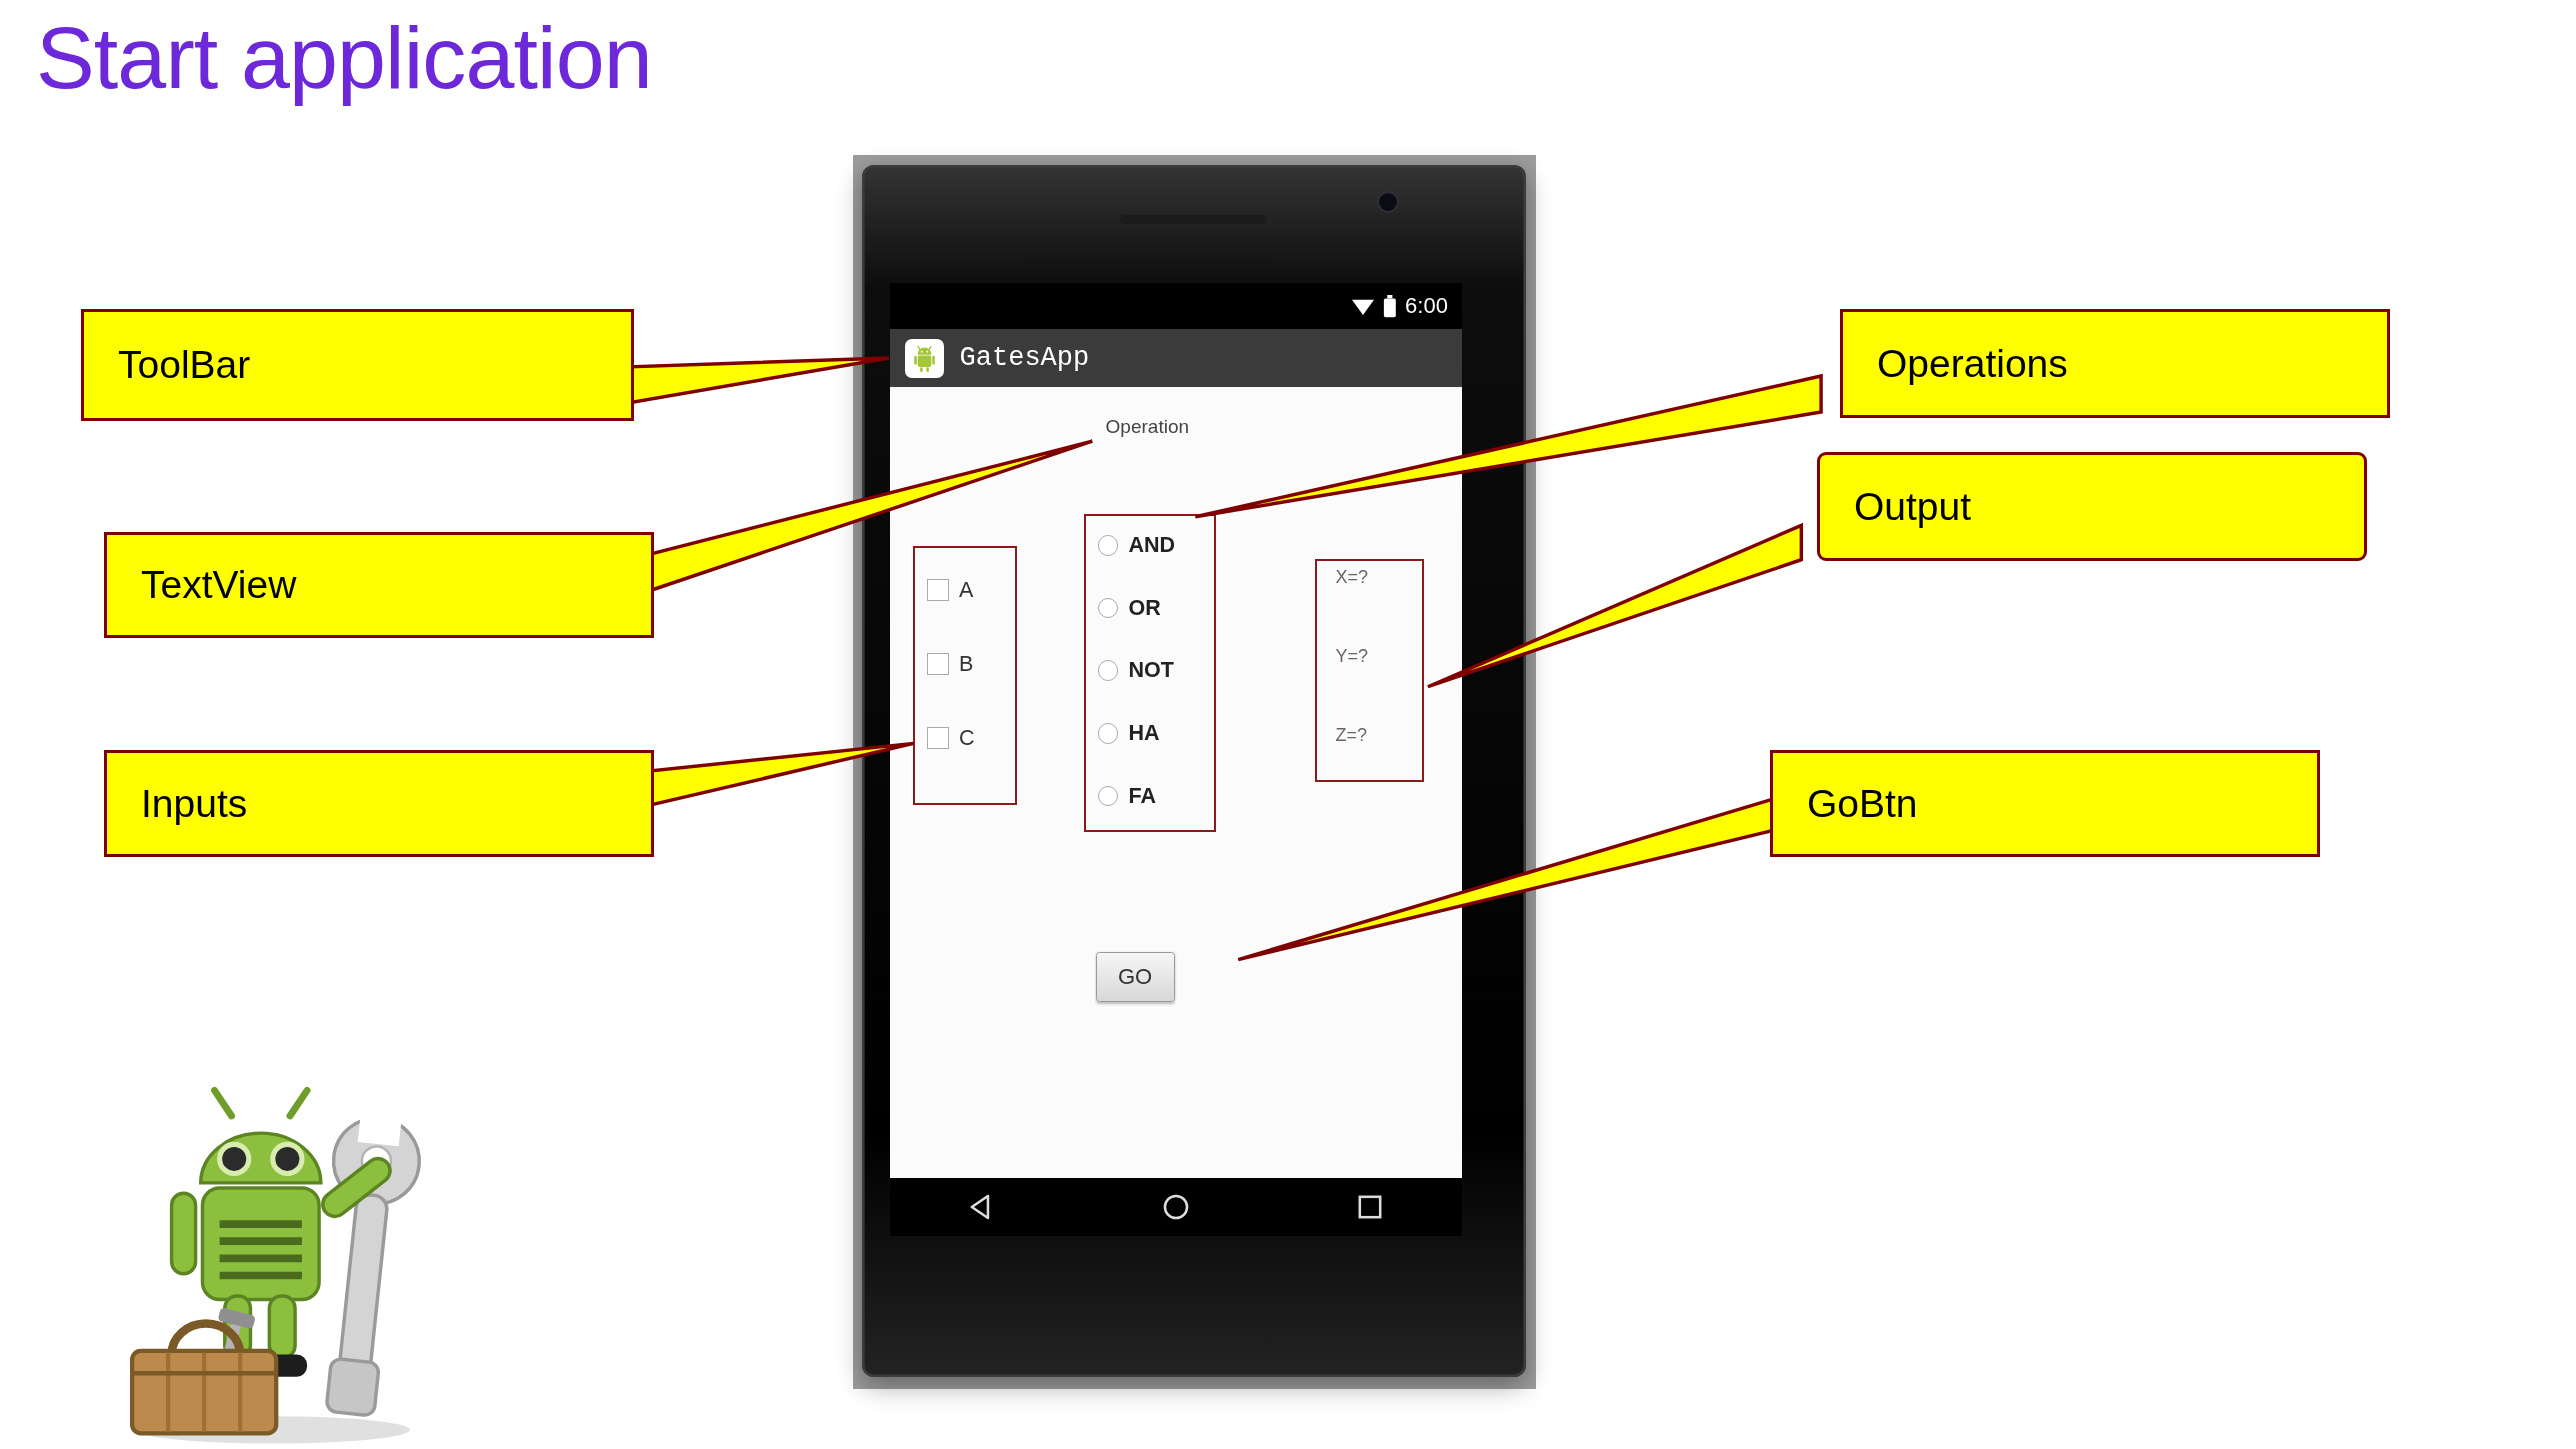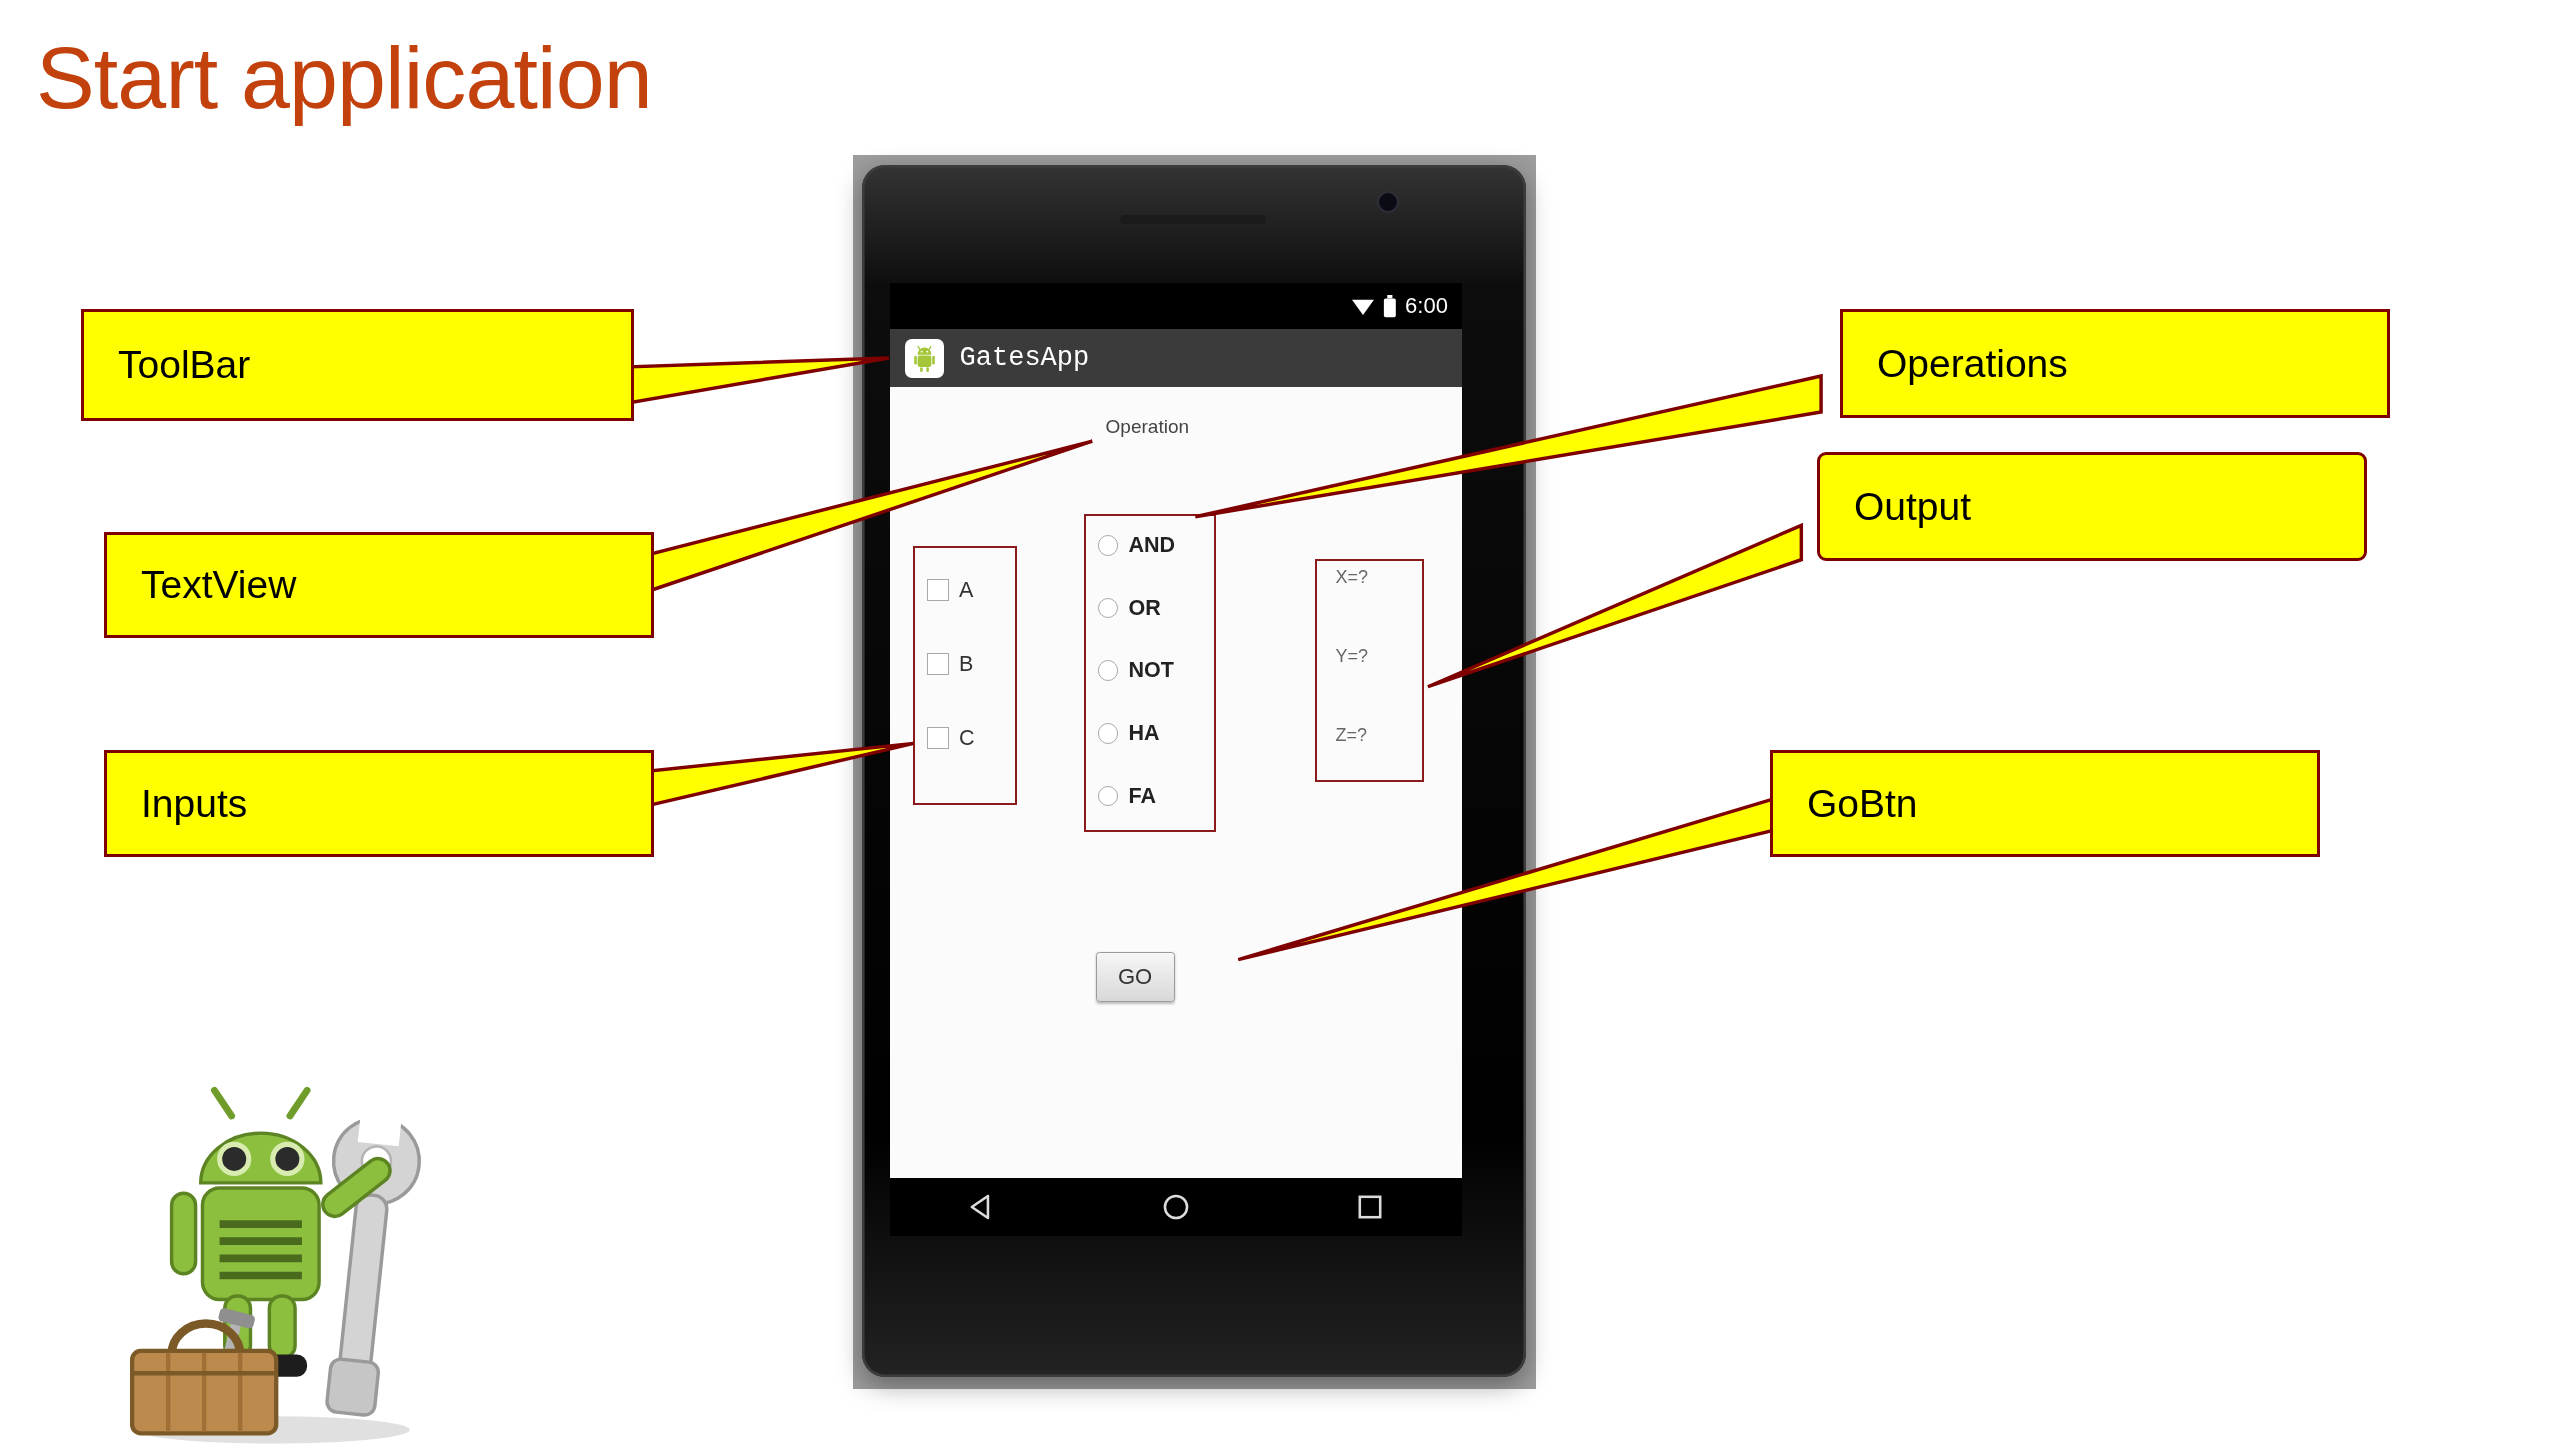--- a/index.html
+++ b/index.html
@@ -1,43 +1,43 @@
 <!DOCTYPE html>
 <html style="font-size:13.7px"><head>
 <meta charset="utf-8">
 <style>
   * { margin:0; padding:0; box-sizing:border-box; }
   html,body { width:2576px; height:1449px; background:#ffffff; overflow:hidden;
               font-family:"Liberation Sans", sans-serif; }
   .slide { position:absolute; left:0; top:0; width:2576px; height:1449px; background:#fff; }
 
   
-  .slide-title { position:absolute; left:36px; top:6.9px; font-size:88px; color:#c2410c;
-                 font-weight:400; letter-spacing:-0.9px; z-index:2;margin-top:20px; }
+  .slide-title { position:absolute; left:36px; top:6.9px; font-size:88px; color:#6d28d9;
+                 font-weight:400; letter-spacing:-0.9px; z-index:2; }
 
   
   .callout { position:absolute; background:#ffff00; border:3.4px solid #7f0000;
              display:flex; align-items:center; padding-left:34px; font-size:39px;
              color:#000; z-index:30;margin-left:17px; }
   .co-toolbar    { left:64px;   top:309px; width:553px; height:112px; }
   .co-textview   { left:87px;  top:532px; width:550px; height:106px; }
   .co-inputs     { left:87px;  top:750px; width:550px; height:107px; }
   .co-operations { left:1823px; top:309px; width:550px; height:109px; }
   .co-output     { left:1800px; top:452px; width:550px; height:109px;border-radius:9px; }
   .co-gobtn      { left:1753px; top:750px; width:550px; height:107px; }
 
   .connectors { position:absolute; left:0; top:0; width:2576px; height:1449px;
                 z-index:20; pointer-events:none; }
 
   
   .backdrop { position:absolute; left:853px; top:155px; width:683px; height:1234px;
               background:#9d9d9d; z-index:10; }
   .phone { position:absolute; left:8.6px; top:10.3px; width:664px; height:1212px;
            background:linear-gradient(180deg,#343434 0%,#0d0d0d 10%,#000 80%,#232323 100%);
-           border-radius:23px; box-shadow:inset 0 0 0 2.6px #3c3c3c, 0 8.6px 26px rgba(0,0,0,.35); }
+           border-radius:12px; box-shadow:inset 0 0 0 2.6px #3c3c3c, 0 8.6px 26px rgba(0,0,0,.35); }
   .camera-dot { position:absolute; left:515px; top:26px; width:22px; height:22px;
                 border-radius:50%; background:#0b0b14; border:2.6px solid #2e2e38; }
   .earpiece { position:absolute; left:258px; top:50px; width:146px; height:8.6px;
               border-radius:5.2px; background:#1b1b1b; }
 
   .screen { position:absolute; left:28px; top:118px; width:572px; height:953px;
             background:#fff; display:flex; flex-direction:column; overflow:hidden; }
 
   .status-bar { height:46px; background:#000; color:#fff; display:flex;
                 justify-content:flex-end; align-items:center; gap:8.6px;

